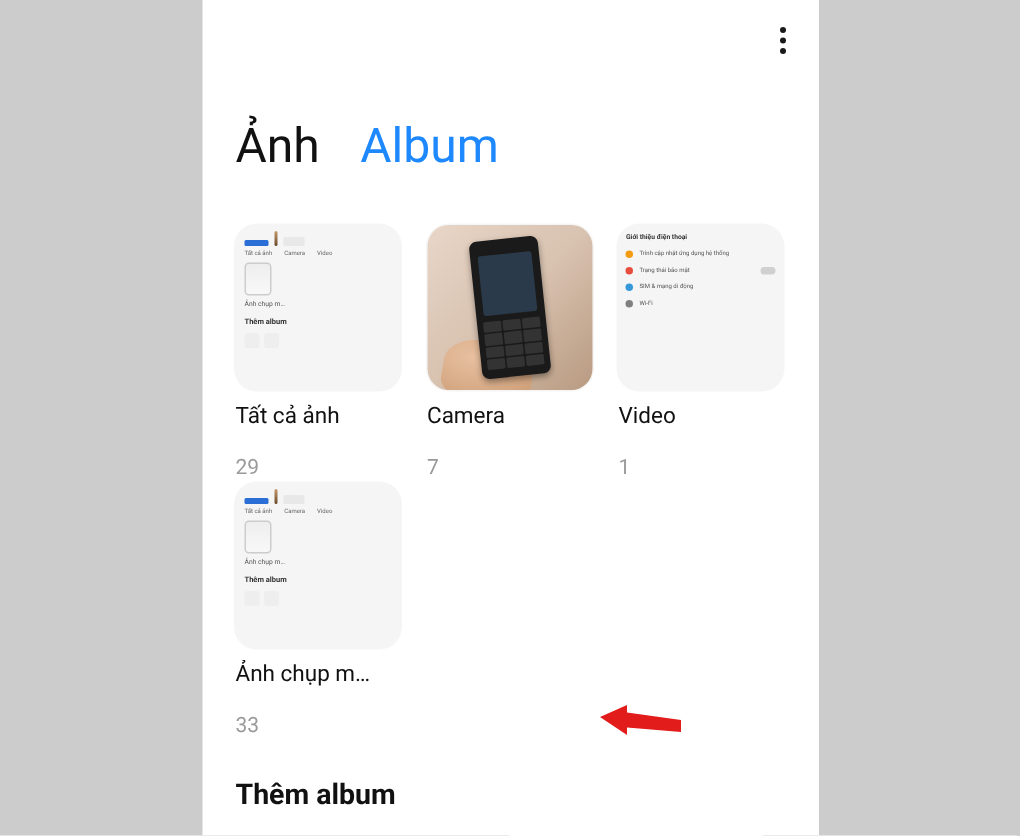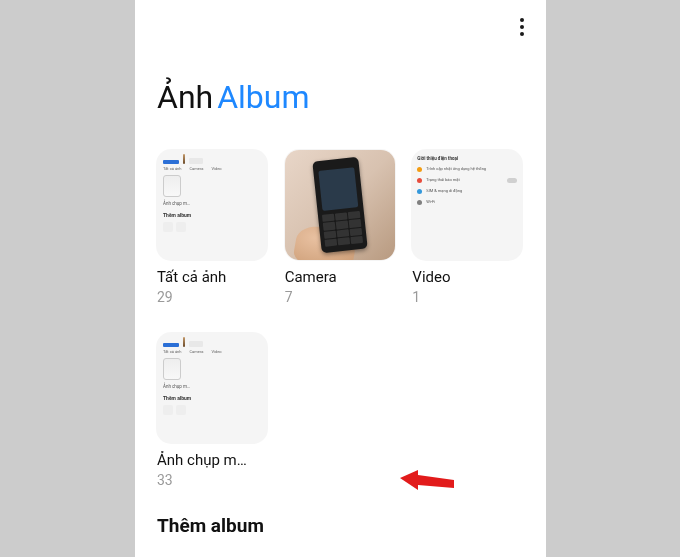--- a/index.html
+++ b/index.html
@@ -34,37 +34,37 @@
   }
   .more-dots span {
     width: 4px;
     height: 4px;
     background: #1a1a1a;
     border-radius: 50%;
   }
   .header-tabs {
     display: flex;
     align-items: baseline;
-    gap: 4px;
+    gap: 27px;
     padding: 38px 22px 10px 22px;
   }
   .tab-photos {
     font-size: 32px;
     font-weight: 400;
     color: #111;
   }
   .tab-album {
     font-size: 32px;
     font-weight: 400;
     color: #1e88ff;
   }
   .album-grid {
     display: grid;
     grid-template-columns: repeat(3, 1fr);
-    gap: 28px 16px;
+    gap: 2px 16px;
     padding: 24px 22px 0 22px;
   }
   .album-item {
     display: flex;
     flex-direction: column;
   }
   .album-thumb {
     width: 110px;
     height: 110px;
     border-radius: 14px;
@@ -78,21 +78,21 @@
     color: #111;
     margin-top: 8px;
     white-space: nowrap;
     overflow: hidden;
     text-overflow: ellipsis;
     max-width: 110px;
   }
   .album-count {
     font-size: 14px;
     color: #9a9a9a;
-    margin-top: 3px;
+    margin-top: 18px;
   }
   .add-album {
     padding: 26px 22px 0 22px;
     font-size: 19px;
     font-weight: 700;
     color: #111;
   }
   
   .mini-gallery {
     width: 100%; height: 100%;

